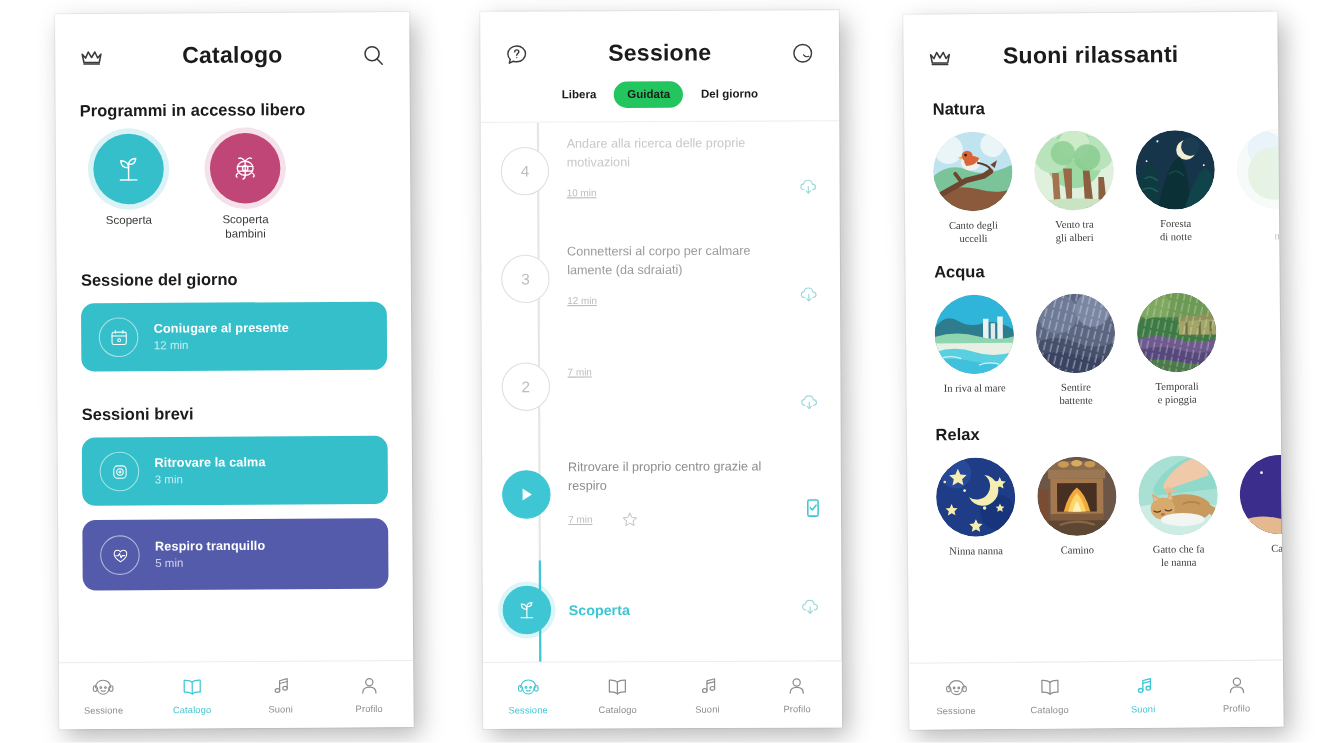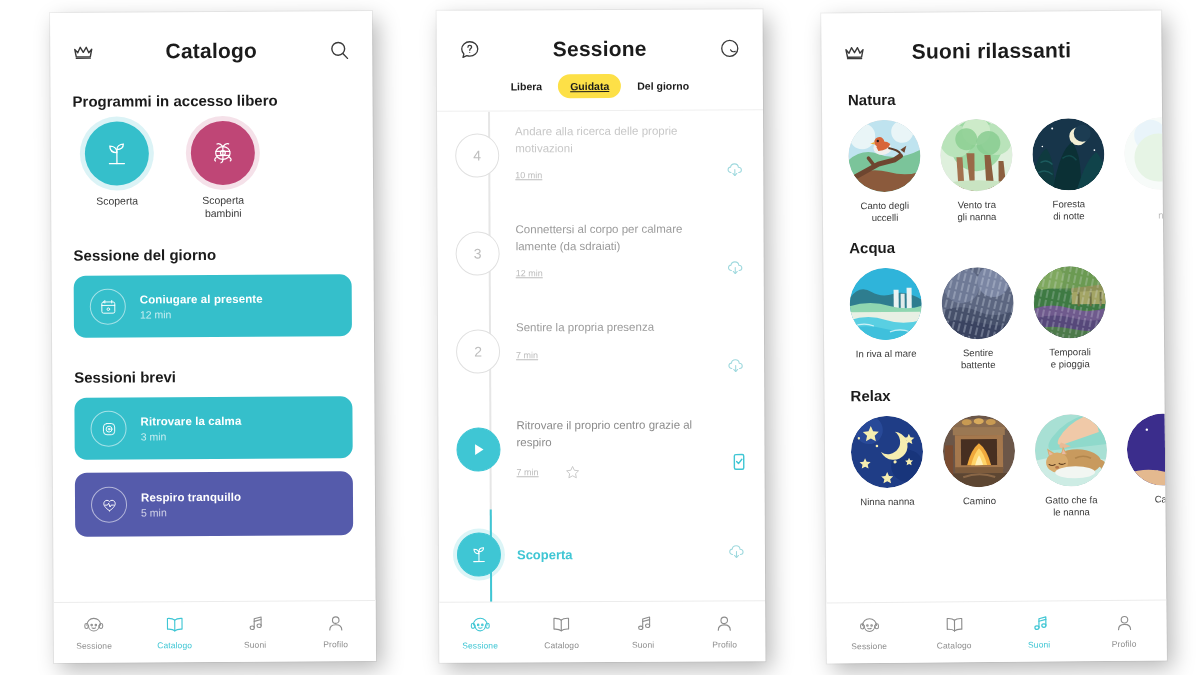--- a/index.html
+++ b/index.html
@@ -85,21 +85,21 @@
   .tab-lbl{font-size:8.5px;color:#8d8d8d;letter-spacing:.1px;}
   .tab.active .tab-ico{color:#3fc6d4;}
   .tab.active .tab-lbl{color:#3fc6d4;}
 
   
   .segs{display:flex;align-items:center;justify-content:center;gap:4px;padding:2px 0 12px;}
   .seg{
     font-size:10.5px;font-weight:bold;color:#1b1b1b;
     padding:6px 12px;border-radius:14px;
   }
-  .seg.on{background:#fde047;text-decoration:underline;}
+  .seg.on{background:#22c55e;}
 
   .p2-list{position:relative;padding-top:8px;border-top:1px solid #efefef;}
   .rail{position:absolute;left:51px;top:0;bottom:0;width:1.5px;background:#e6e6e6;}
   .rail-on{position:absolute;left:51px;top:398px;height:98px;width:2.2px;background:#3fc6d4;}
   .step{position:relative;display:flex;padding:0 18px 0 18px;height:98px;box-sizing:border-box;}
   .bub{
     width:42px;height:42px;border-radius:50%;flex:0 0 auto;
     border:1.5px solid #e0e0e0;background:#fff;
     display:flex;align-items:center;justify-content:center;
     font-size:14px;color:#bdbdbd;margin-top:14px;z-index:2;
@@ -122,21 +122,21 @@
   .p3-body{padding-top:16px;}
   .snd-sec{margin-bottom:14px;}
   .snd-row{display:flex;gap:20px;padding:0 26px;align-items:flex-start;}
   .snd{width:72px;display:flex;flex-direction:column;align-items:center;flex:0 0 auto;}
   .snd-thumb{
     width:72px;height:72px;border-radius:50%;overflow:hidden;flex:0 0 auto;
     position:relative;background:#ddd;
   }
   .snd-thumb svg{display:block;width:100%;height:100%;}
   .snd-lbl{
-    margin-top:8px;font-size:9.6px;color:#3a3a3a;text-align:center;line-height:1.3;
+    margin-top:8px;font-size:9.6px;color:#3a3a3a;text-align:center;line-height:1.3;font-family:Liberation Serif, serif;
   }
   .snd.fade{opacity:.35;}
 </style>
 </head>
 <body>
 
 <div class="stage">
 
   <div class="phone" id="phone1">
     <div class="screen">
@@ -355,21 +355,20 @@
                 <line x1="10.5" y1="10.2" x2="10.5" y2="16.6"></line>
                 <path d="M8.3 14.5 L10.5 16.8 L12.7 14.5"></path>
               </svg>
             </div>
           </div>
         </div>
 
         <div class="step">
           <div class="bub">2</div>
           <div class="step-main">
-            <div class="step-title">Sentire la propria presenza</div>
             <div class="step-meta">
               <div class="step-min">7 min</div>
             </div>
             <div class="step-right">
               <svg width="20" height="18" viewBox="0 0 22 20" fill="none" stroke="currentColor" stroke-width="1.2" stroke-linecap="round" stroke-linejoin="round">
                 <path d="M6.2 13.4 C4.3 13.4 3 12.1 3 10.4 C3 8.8 4.2 7.5 5.8 7.4 C6.1 5.3 7.9 3.8 10.1 3.8 C12.4 3.8 14.3 5.5 14.5 7.7 C16.4 7.8 17.8 9.2 17.8 10.7 C17.8 12.3 16.5 13.4 14.8 13.4"></path>
                 <line x1="10.5" y1="10.2" x2="10.5" y2="16.6"></line>
                 <path d="M8.3 14.5 L10.5 16.8 L12.7 14.5"></path>
               </svg>
             </div>
@@ -542,21 +541,21 @@
                     <path d="M18 72 L16 38 L22 38 L24 72Z" fill="#a3724f"></path>
                     <path d="M58 72 L58 42 L63 42 L66 72Z" fill="#8c5f3f"></path>
                     <circle cx="26" cy="20" r="11" fill="#8ccf92" opacity=".85"></circle>
                     <circle cx="48" cy="24" r="12" fill="#86cb8e" opacity=".8"></circle>
                     <path d="M0 64 Q36 58 72 64 L72 72 L0 72Z" fill="#c9e4c2"></path>
                   </g>
                 </svg>
               </div>
               <div class="snd-lbl">
                 <span>Vento tra</span><br>
-                <span>gli nanna</span>
+                <span>gli alberi</span>
               </div>
             </div>
 
             <div class="snd">
               <div class="snd-thumb">
                 <svg viewBox="0 0 72 72">
                   <defs>
                       <clipPath id="c3">
                         <circle cx="36" cy="36" r="36"></circle>
                       </clipPath>

